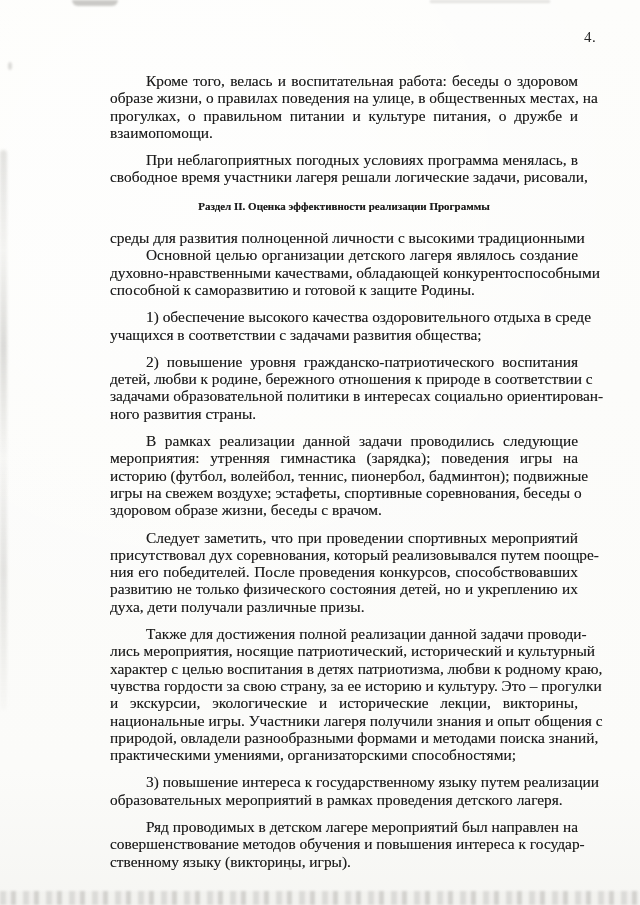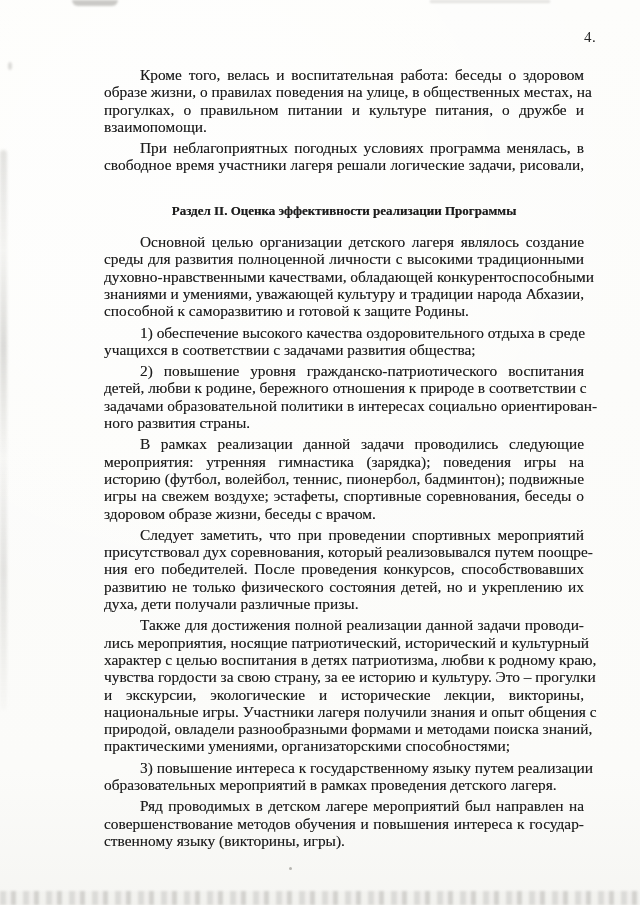--- a/index.html
+++ b/index.html
@@ -26,41 +26,41 @@
     font-size: 15px;
     letter-spacing: 0.5px;
     color: #252525;
   }
   .text-block {
     position: absolute;
     left: 100px;
     top: 62px;
     width: 488px;
   }
-  .para { margin: 4px; padding: 0; }
+  .para { margin: 10px; padding: 0; }
   .line {
     font-size: 15.4px;
     line-height: 17.3px;
     white-space: nowrap;
     text-align: justify;
     text-align-last: justify;
     text-justify: inter-word;
     text-shadow: 0 0 0.35px rgba(40,40,40,0.55);
   }
   .line.first { padding-left: 36px; }
   .line.last {
     text-align: right;
     text-align-last: left;
   }
   .heading {
-    font-size: 13px;
+    font-size: 11px;
     line-height: 17.3px;
     font-weight: bold;
     text-align: center;
-    margin: 28px 0 14px 0;
+    margin: 12px 0 14px 0;
     white-space: nowrap;
     text-shadow: 0 0 0.4px rgba(30,30,30,0.6);
   }
   
   .smudge-left {
     position: absolute;
     left: 0;
     top: 150px;
     width: 7px;
     height: 560px;
@@ -144,24 +144,23 @@
         <div class="line">образе жизни, о правилах поведения на улице, в общественных местах, на</div>
         <div class="line">прогулках, о правильном питании и культуре питания, о дружбе и</div>
         <div class="line last">взаимопомощи.</div>
       </div>
       <div class="para">
         <div class="line first">При неблагоприятных погодных условиях программа менялась, в</div>
         <div class="line">свободное время участники лагеря решали логические задачи, рисовали,</div>
       </div>
       <div class="heading">Раздел II. Оценка эффективности реализации Программы</div>
       <div class="para">
+        <div class="line">среды для развития полноценной личности с высокими традиционными</div>
         <div class="line first">Основной целью организации детского лагеря являлось создание</div>
-        <div class="line">среды для развития полноценной личности с высокими традиционными</div>
         <div class="line">духовно-нравственными качествами, обладающей конкурентоспособными</div>
-        <div class="line">знаниями и умениями, уважающей культуру и традиции народа Абхазии,</div>
         <div class="line last">способной к саморазвитию и готовой к защите Родины.</div>
       </div>
       <div class="para">
         <div class="line first">1) обеспечение высокого качества оздоровительного отдыха в среде</div>
         <div class="line last">учащихся в соответствии с задачами развития общества;</div>
       </div>
       <div class="para">
         <div class="line first">2) повышение уровня гражданско-патриотического воспитания</div>
         <div class="line">детей, любви к родине, бережного отношения к природе в соответствии с</div>
         <div class="line">задачами образовательной политики в интересах социально ориентирован-</div>

